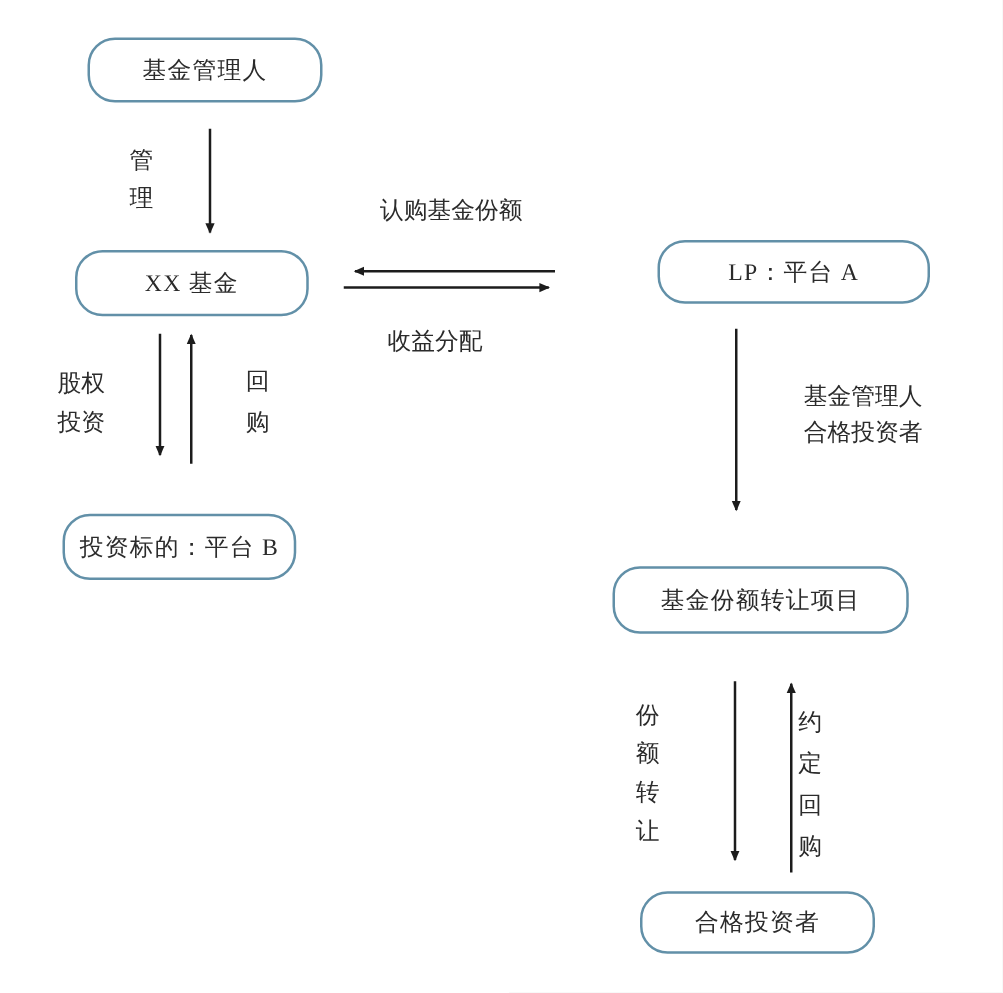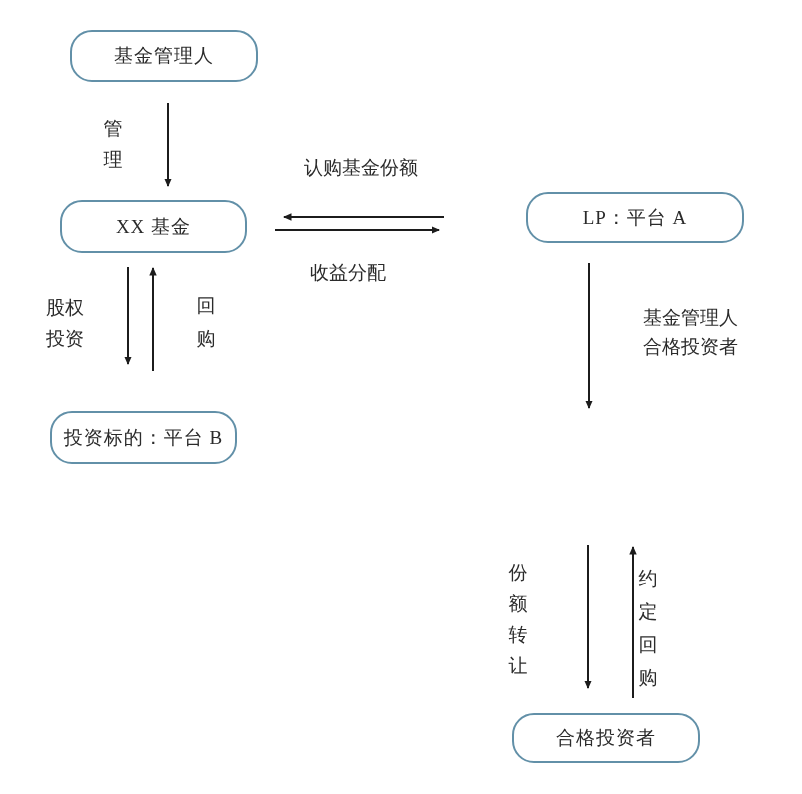--- a/index.html
+++ b/index.html
@@ -70,20 +70,21 @@
   </svg>
 
   <div class="node" style="left:70px;top:30px;width:188px;height:52px;">基金管理人</div>
 
   <div class="node" style="left:60px;top:200px;width:187px;height:53px;">XX 基金</div>
 
   <div class="node" style="left:50px;top:387px;width:187px;height:53px;margin-top:24px;">投资标的：平台 B</div>
 
   <div class="node" style="left:526px;top:192px;width:218px;height:51px;">LP：平台 A</div>
 
+  <div class="node" style="left:490px;top:453px;width:237px;height:54px;">基金份额转让项目</div>
 
   <div class="node" style="left:512px;top:713px;width:188px;height:50px;">合格投资者</div>
 
   <div class="v-lbl lh31" style="left:101px;top:113px;">管理</div>
 
   <div class="lbl" style="left:304px;top:155px;">认购基金份额</div>
 
   <div class="lbl" style="left:310px;top:260px;">收益分配</div>
 
   <div class="v-lbl two-col" style="left:44px;top:292px;">股权投资</div>

